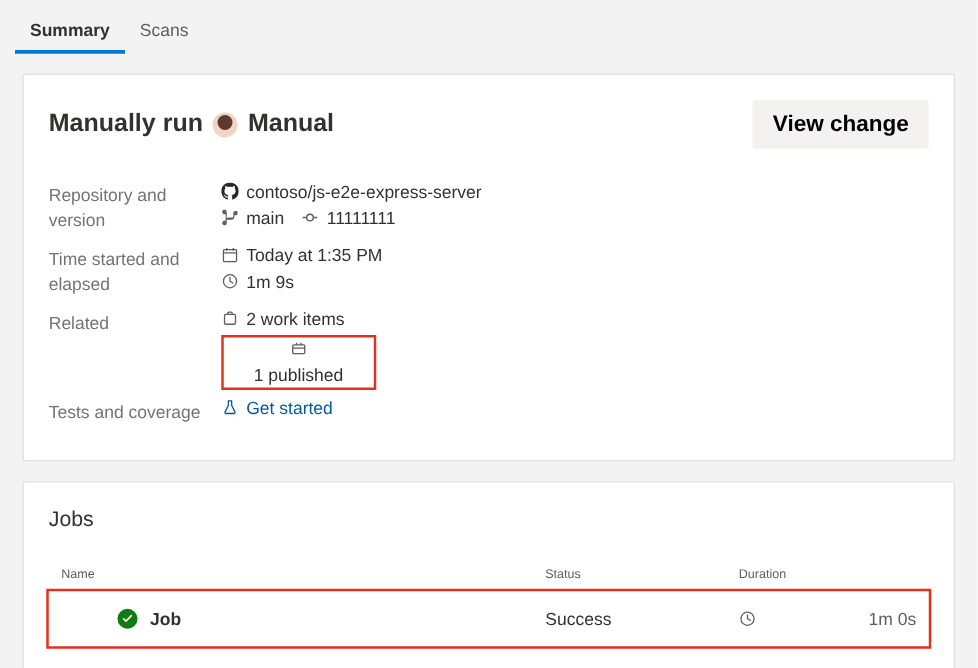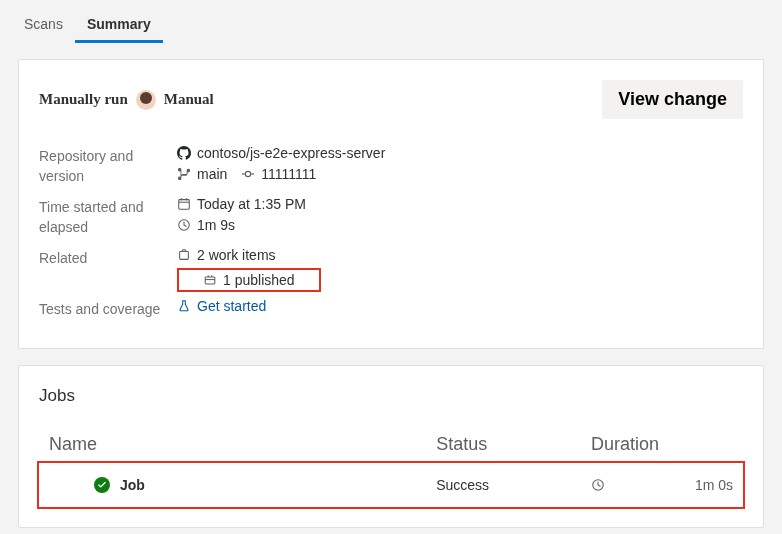--- a/index.html
+++ b/index.html
@@ -36,23 +36,22 @@
     .summary-header {
       display: flex;
       justify-content: space-between;
       align-items: center;
       margin-bottom: 24px;
     }
     .summary-title {
       display: flex;
       align-items: center;
       gap: 8px;
-      font-size: 15px;
+      font-size: 20px;
       font-weight: 600;
-      font-family: Liberation Serif, serif;
     }
     .avatar {
       width: 20px;
       height: 20px;
       border-radius: 50%;
       background: #f2d4c2;
       display: inline-flex;
       align-items: center;
       justify-content: center;
       font-size: 11px;
@@ -110,33 +109,34 @@
       align-items: center;
       justify-content: center;
       flex-shrink: 0;
     }
     .highlight-box {
       border: 2px solid #e3301f;
       padding: 2px 24px;
       display: inline-flex;
       align-items: center;
       gap: 6px;
+      flex-direction: column;
     }
     .section-title {
       font-size: 17px;
       font-weight: 400;
       margin-bottom: 20px;
     }
     .jobs-table { width: 100%; border-collapse: collapse; }
     .jobs-table th {
       text-align: left;
       color: #605e5c;
       font-weight: 400;
       padding: 8px 10px;
-      font-size: 18px;
+      font-size: 10px;
     }
     .jobs-table td {
       padding: 14px 10px;
     }
     .job-row {
       outline: 2px solid #e3301f;
     }
     .job-name-cell {
       display: flex;
       align-items: center;
@@ -162,22 +162,22 @@
       justify-content: space-between;
     }
     .col-name { width: 55%; }
     .col-status { width: 22%; }
     .col-duration { width: 23%; }
   </style>
 </head>
 <body>
 
 <div class="tabs">
+  <div class="tab active">Summary</div>
   <div class="tab">Scans</div>
-  <div class="tab active">Summary</div>
 </div>
 
 <div class="card">
   <div class="summary-header">
     <div class="summary-title">
       <span>Manually run</span>
       <span class="avatar">
           <span class="avatar-inner"></span>
         </span>
       <span>Manual</span>

